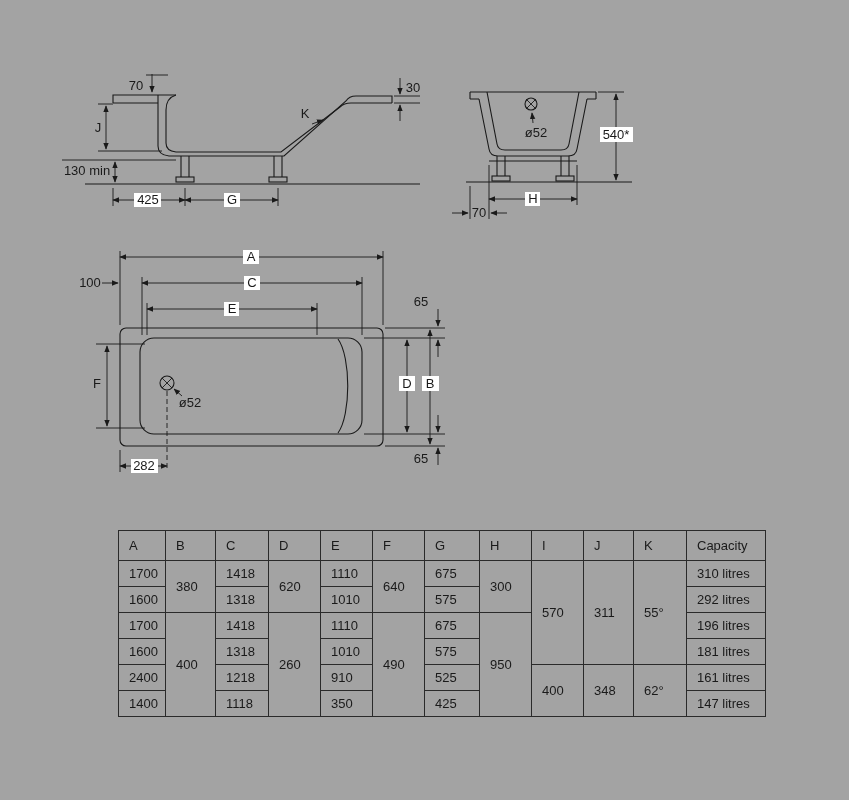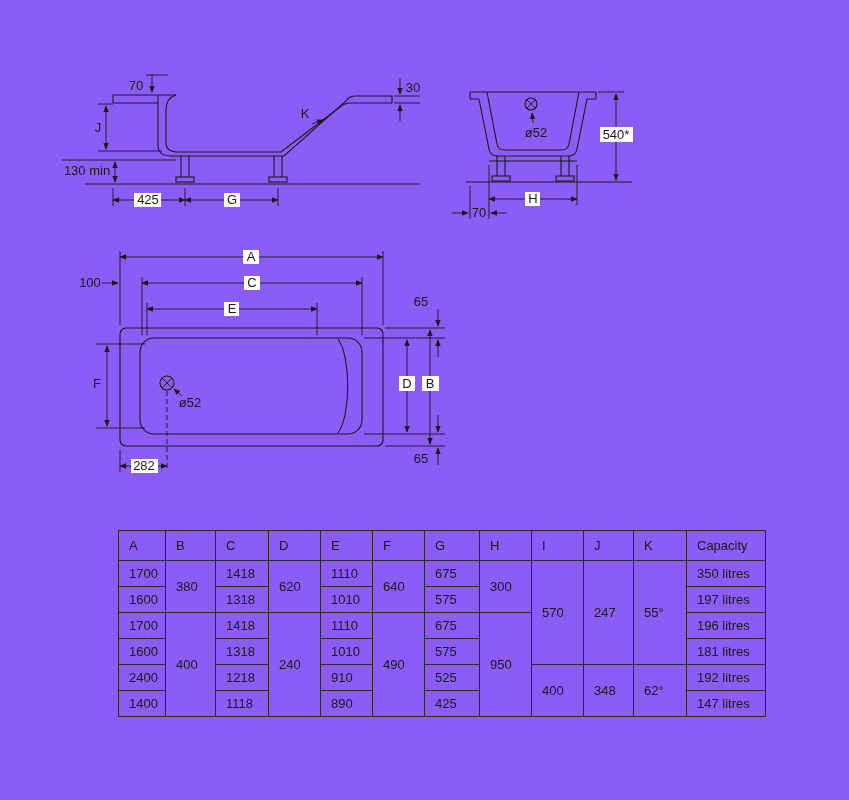--- a/index.html
+++ b/index.html
@@ -1,18 +1,18 @@
 <!DOCTYPE html>
 <html><head>
 <meta charset="utf-8">
 <style>
   html,body { margin:0; padding:0; background:#ffffff; }
   .page {
     position:relative; width:849px; height:800px;
-    background:#8b5cf6; overflow:hidden;
+    background:#a3a3a3; overflow:hidden;
     font-family:"Liberation Sans", sans-serif;
     color:#1a1a1a;
   }
   svg { position:absolute; left:0; top:0; }
   svg .ln   { stroke:#1a1a1a; stroke-width:1.1; fill:none; }
   svg .thin { stroke:#1a1a1a; stroke-width:0.9; fill:none; }
   svg .cl   { stroke:#1a1a1a; stroke-width:0.9; fill:none; stroke-dasharray:5 3; }
   svg text  { fill:#1a1a1a; stroke:none; font-family:"Liberation Sans", sans-serif; font-size:13px; }
   svg .bg   { fill:#ffffff; stroke:none; }
   .spec-table {
@@ -243,36 +243,36 @@
         <tr>
           <td>1700</td>
           <td rowspan="2">380</td>
           <td>1418</td>
           <td rowspan="2">620</td>
           <td>1110</td>
           <td rowspan="2">640</td>
           <td>675</td>
           <td rowspan="2">300</td>
           <td rowspan="4">570</td>
-          <td rowspan="4">247</td>
+          <td rowspan="4">311</td>
           <td rowspan="4">55°</td>
-          <td>350 litres</td>
+          <td>310 litres</td>
         </tr>
         <tr>
           <td>1600</td>
           <td>1318</td>
           <td>1010</td>
           <td>575</td>
-          <td>197 litres</td>
+          <td>292 litres</td>
         </tr>
         <tr>
           <td>1700</td>
           <td rowspan="4">400</td>
           <td>1418</td>
-          <td rowspan="4">240</td>
+          <td rowspan="4">260</td>
           <td>1110</td>
           <td rowspan="4">490</td>
           <td>675</td>
           <td rowspan="4">950</td>
           <td>196 litres</td>
         </tr>
         <tr>
           <td>1600</td>
           <td>1318</td>
           <td>1010</td>
@@ -280,25 +280,25 @@
           <td>181 litres</td>
         </tr>
         <tr>
           <td>2400</td>
           <td>1218</td>
           <td>910</td>
           <td>525</td>
           <td rowspan="2">400</td>
           <td rowspan="2">348</td>
           <td rowspan="2">62°</td>
-          <td>192 litres</td>
+          <td>161 litres</td>
         </tr>
         <tr>
           <td>1400</td>
           <td>1118</td>
-          <td>890</td>
+          <td>350</td>
           <td>425</td>
           <td>147 litres</td>
         </tr>
       </tbody>
 </table>
 
 </div>
 
 </body></html>

